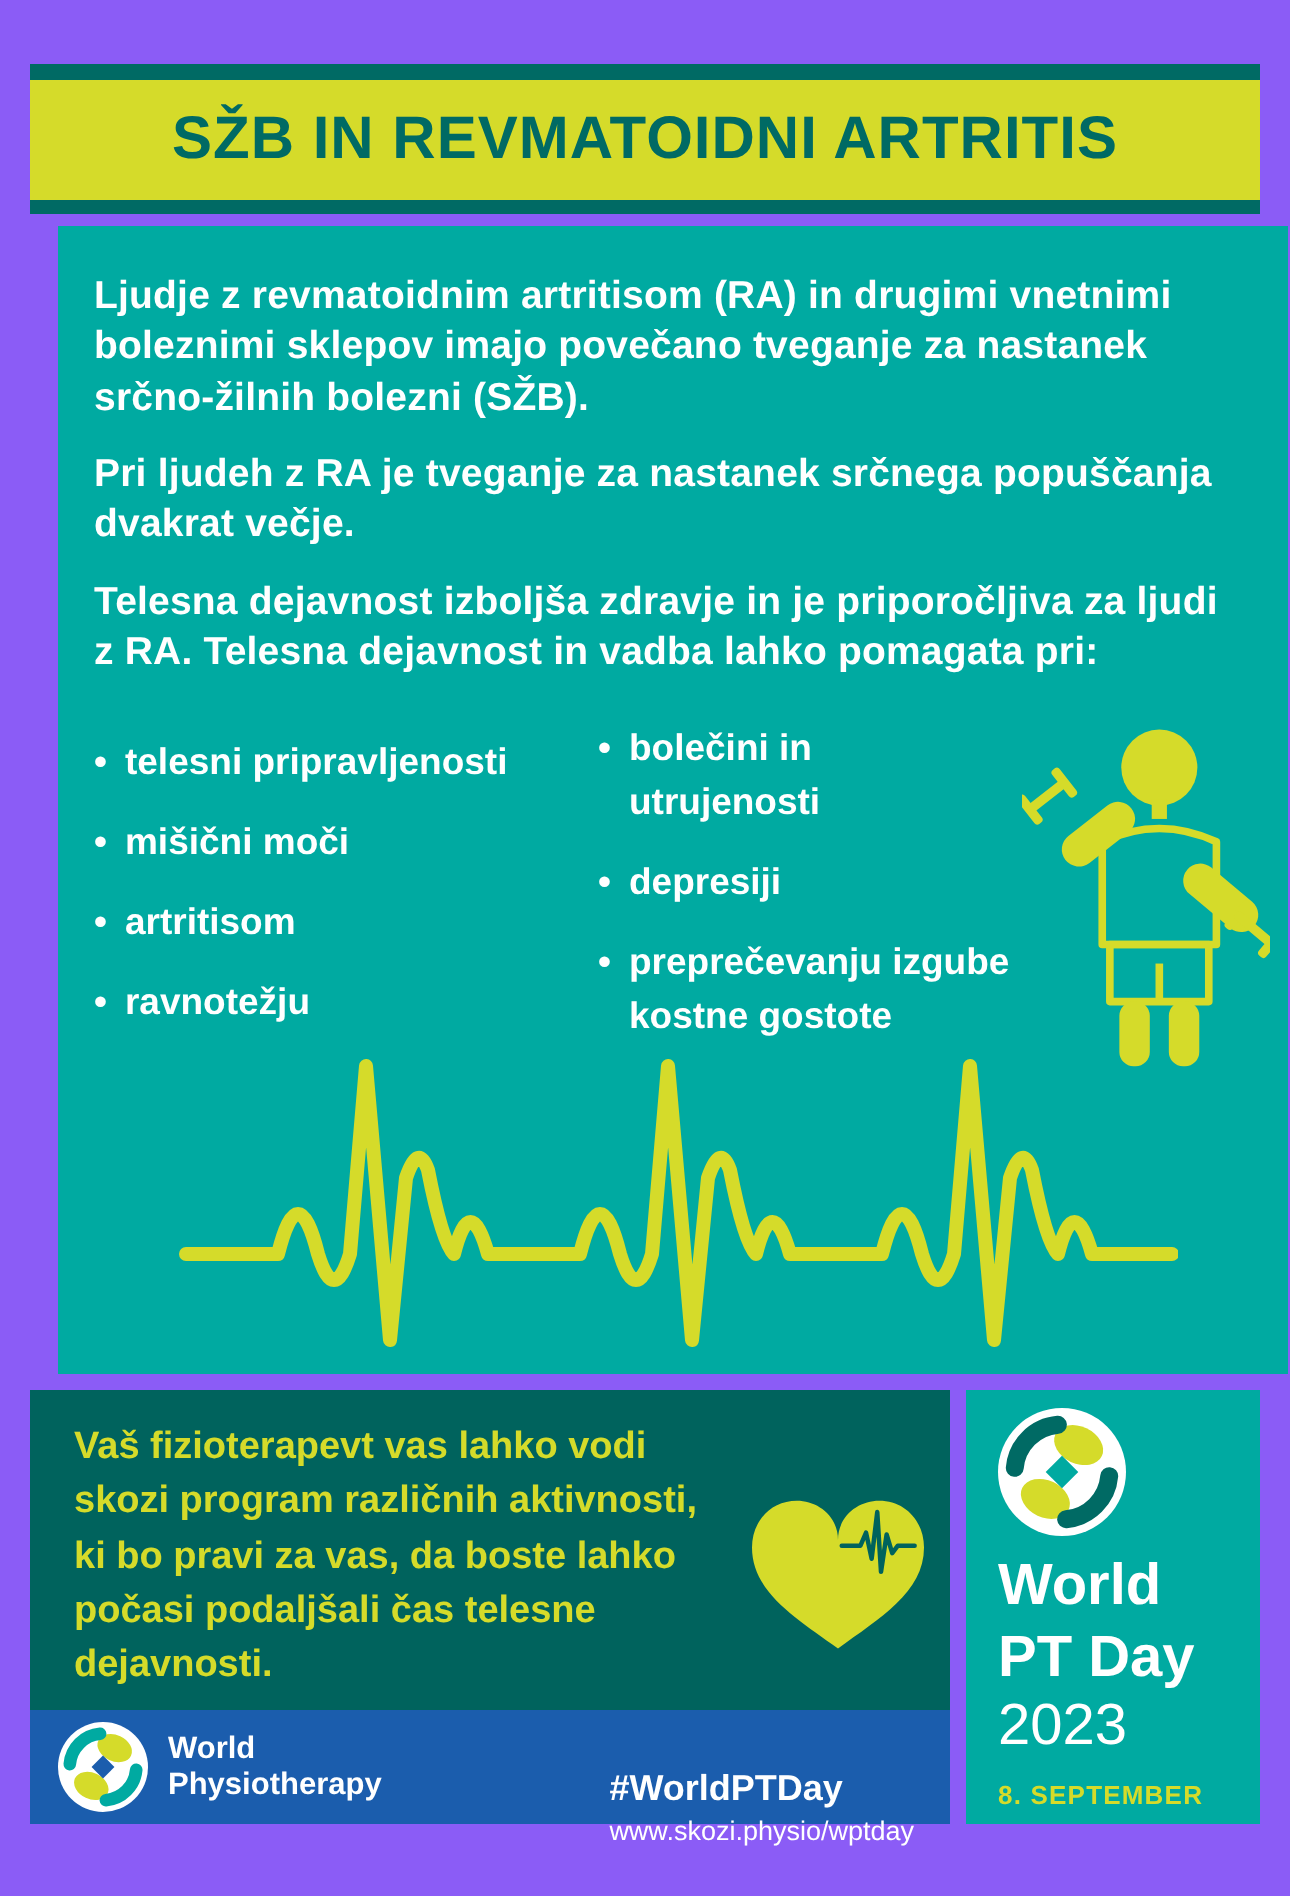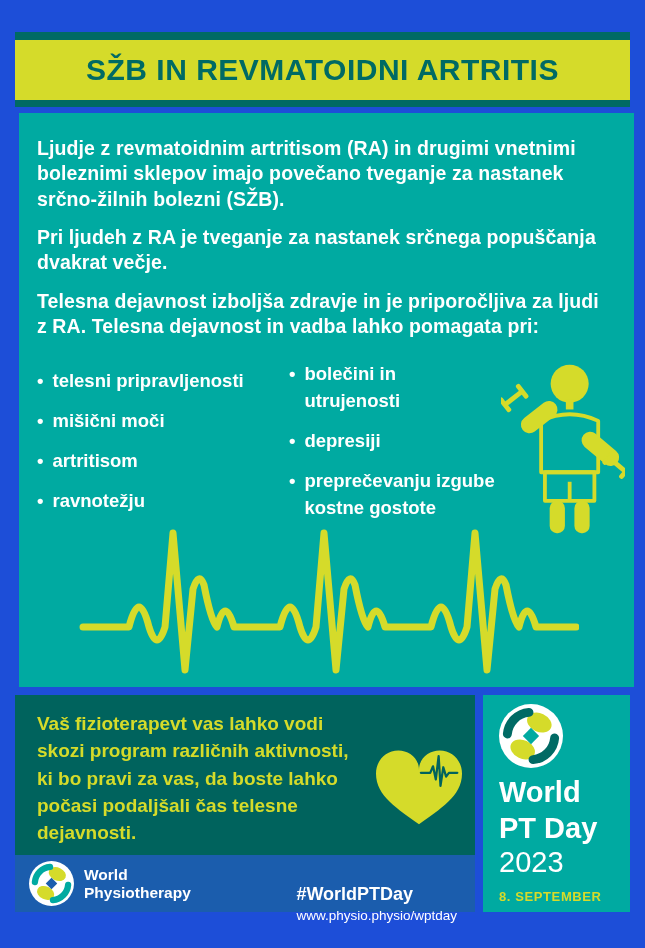--- a/index.html
+++ b/index.html
@@ -1,31 +1,31 @@
 <!DOCTYPE html>
 <html lang="sl" style="--teal: #00aaa1; --dark-teal: #006a64; --dark-teal-box: #00635d; --yellow: #d5db2a; --blue: #1b5dad; --white: #ffffff;"><head>
 <meta charset="utf-8">
 <style>
   :root{
     --teal:#00aaa1; --dark-teal:#006a64; --dark-teal-box:#00635d;
     --yellow:#d5db2a; --blue:#1b5dad; --white:#ffffff;
   }
   html,body{margin:0;padding:0;background:#fff;}
   body{font-family:"Liberation Sans", sans-serif;}
-  .poster{position:relative;width:645px;height:948px;background:#1d4ed8;overflow:hidden;}
+  .poster{position:relative;width:645px;height:948px;background:#8b5cf6;overflow:hidden;}
 
   
   .header{position:absolute;left:15px;top:32px;width:615px;}
   .bar-top{height:8px;background:var(--dark-teal);}
   .bar-bottom{height:7px;background:var(--dark-teal);}
   .title-band{height:60px;background:var(--yellow);display:flex;align-items:center;justify-content:center;}
   .title-band h1{margin:0;font-size:30px;font-weight:bold;color:var(--dark-teal);letter-spacing:.5px;white-space:nowrap;}
 
   
-  .main{position:absolute;left:19px;top:113px;width:615px;height:574px;background:var(--teal);color:#fff;}
+  .main{position:absolute;left:29px;top:113px;width:615px;height:574px;background:var(--teal);color:#fff;}
   .intro{padding:23px 22px 0 18px;}
   .intro p{margin:0 0 13px;font-size:19.5px;font-weight:bold;line-height:1.3;letter-spacing:.1px;}
   .cols{display:flex;padding:9px 0 0 18px;align-items:center;}
   .col1{width:252px;flex:none;}
   .col2{width:225px;flex:none;}
   ul{list-style:none;margin:0;padding:0;}
   li{display:flex;font-size:18.5px;font-weight:bold;margin-bottom:13px;line-height:1.45;}
   li::before{content:"\2022";margin-right:9px;}
   li span{display:block;}
 
@@ -183,21 +183,21 @@
       <path class="cres" d="M13.1,46.8 A37,37 0 0 1 46.8,13.1"></path>
       <path class="cres" d="M86.9,53.2 A37,37 0 0 1 53.2,86.9"></path>
       <rect class="diamond" x="41" y="41" width="18" height="18" transform="rotate(45 50 50)"></rect>
     </svg>
     <div class="org">
       <div>World</div>
       <div>Physiotherapy</div>
     </div>
     <div class="social">
       <div class="hashtag">#WorldPTDay</div>
-      <div class="url">www.physio.physio/wptday</div>
+      <div class="url">www.skozi.physio/wptday</div>
     </div>
   </div>
 
   <div class="right-box">
     <svg class="pt-logo logo-ptday" viewBox="0 0 100 100" aria-hidden="true">
       <circle cx="50" cy="50" r="50" fill="#fff"></circle>
       <ellipse class="egg" cx="63" cy="29" rx="20" ry="14.5" transform="rotate(25 63 29)"></ellipse>
       <ellipse class="egg" cx="37" cy="71" rx="20" ry="14.5" transform="rotate(25 37 71)"></ellipse>
       <path class="cres" d="M13.1,46.8 A37,37 0 0 1 46.8,13.1"></path>
       <path class="cres" d="M86.9,53.2 A37,37 0 0 1 53.2,86.9"></path>

